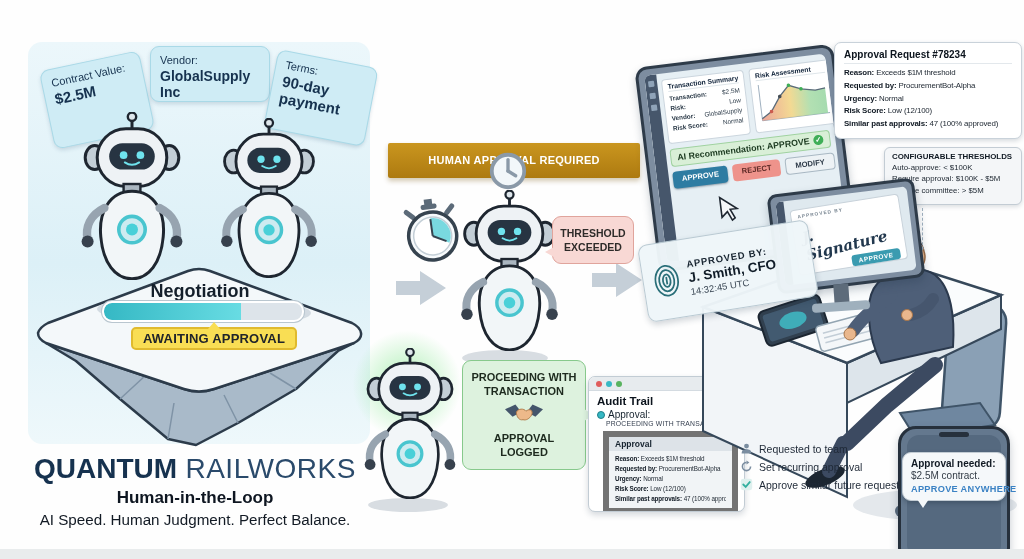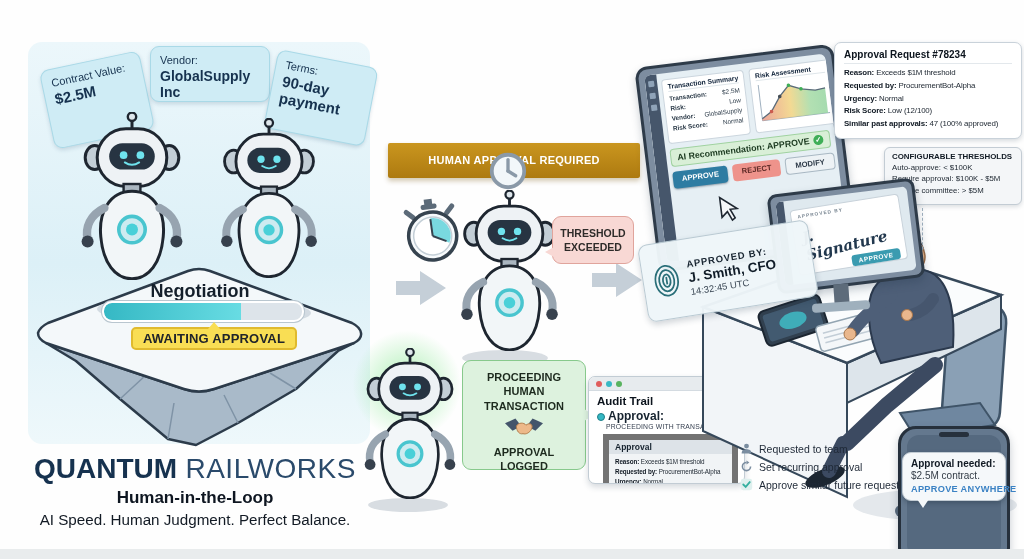--- a/index.html
+++ b/index.html
@@ -50,27 +50,27 @@
     display:flex;align-items:center;justify-content:center;margin-top:12px;}
   .bubble-threshold:after{content:"";position:absolute;left:-8px;bottom:6px;
     border-top:5px solid transparent;border-bottom:5px solid transparent;border-right:9px solid #f8d8d4;}
   .bubble-green{left:462px;top:360px;width:124px;height:110px;background:#ddf2de;
     border:1.5px solid #87c98c;color:#1d2a1e;font-size:11px;line-height:1.3;padding:9px 6px 7px 6px;}
   .bubble-green:after{content:"";position:absolute;right:-9px;top:48px;
     border-top:6px solid transparent;border-bottom:6px solid transparent;border-left:10px solid #ddf2de;}
   .glow{background:radial-gradient(circle,rgba(116,229,128,.6) 0%,rgba(116,229,128,0) 70%);}
 
   
-  .audit{left:588px;top:376px;width:157px;height:108px;background:#ffffff;border:1px solid #c2ccd4;
+  .audit{left:588px;top:376px;width:157px;height:136px;background:#ffffff;border:1px solid #c2ccd4;
     border-radius:7px;box-shadow:0 3px 6px rgba(30,50,70,.18);overflow:hidden;box-sizing:border-box;}
   .audit-bar{height:13px;background:#e7ebee;border-bottom:1px solid #d4dbe1;display:flex;
     align-items:center;gap:4px;padding-left:7px;}
   .dot{width:6px;height:6px;border-radius:50%;}
   .audit-title{font-size:11.5px;font-weight:bold;color:#0c141d;padding:4px 8px 1px 8px;}
-  .audit-event{padding:1px 8px 0 8px;font-size:12px;font-weight:bold;color:#16232f;}
+  .audit-event{padding:1px 8px 0 8px;font-size:10px;font-weight:normal;color:#16232f;}
   .audit-event .tdot{display:inline-block;width:6px;height:6px;border-radius:50%;background:#35b8c4;
     border:1.5px solid #1f7f89;margin-right:3px;vertical-align:middle;}
   .audit-status{padding:0 8px 2px 17px;font-size:6.8px;color:#374151;letter-spacing:.2px;}
   .audit-box{margin:2px 6px 6px 14px;background:#f1f4f6;border:6px solid #737373;border-radius:0;overflow:hidden;}
   .audit-box-title{background:#dde3e8;font-size:8.5px;font-weight:bold;padding:2px 6px;color:#16232f;}
   .audit-box-body{padding:3px 6px 4px 6px;}
   .kv{font-size:6.3px;line-height:1.6;white-space:nowrap;overflow:hidden;letter-spacing:-.1px;color:#222b35;}
   .kv b{color:#10192388;color:#101923;}
 
   
@@ -259,21 +259,21 @@
 
   <div class="abs bubble bubble-threshold">THRESHOLD EXCEEDED</div>
 
   <div class="abs glow" style="left:352px;top:330px;width:110px;height:110px;"></div>
   <div class="abs shadow-ell" style="left:368px;top:498px;width:80px;height:14px;"></div>
   <svg class="abs robot" style="left:356px;top:348px;" width="108" height="151" viewBox="0 0 100 140">
       <use href="#robot-def"></use>
     </svg>
 
   <div class="abs bubble bubble-green">
-    <div>PROCEEDING HUMAN</div>
+    <div>PROCEEDING WITH</div>
     <div>TRANSACTION</div>
     <svg width="38" height="24" viewBox="0 0 40 24" style="margin:3px 0 2px 0;">
       <polygon points="0,7 11,2 17,10 8,15" fill="#44556b"></polygon>
       <polygon points="40,7 29,2 23,10 32,15" fill="#44556b"></polygon>
       <path d="M12,10 C14,6 20,6 22,9 C26,6 30,8 28,13 C26,17 22,19 19,18 C15,19 12,15 12,10 Z" fill="#edb98a" stroke="#b07b4b" stroke-width="1"></path>
     </svg>
     <div>APPROVAL LOGGED</div>
   </div>
 
   <div class="abs audit">

